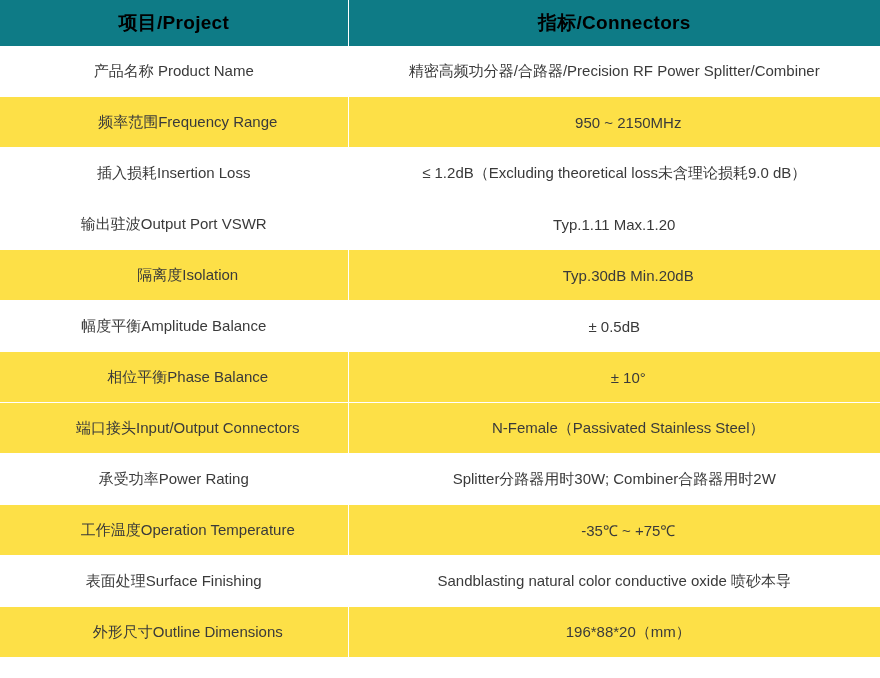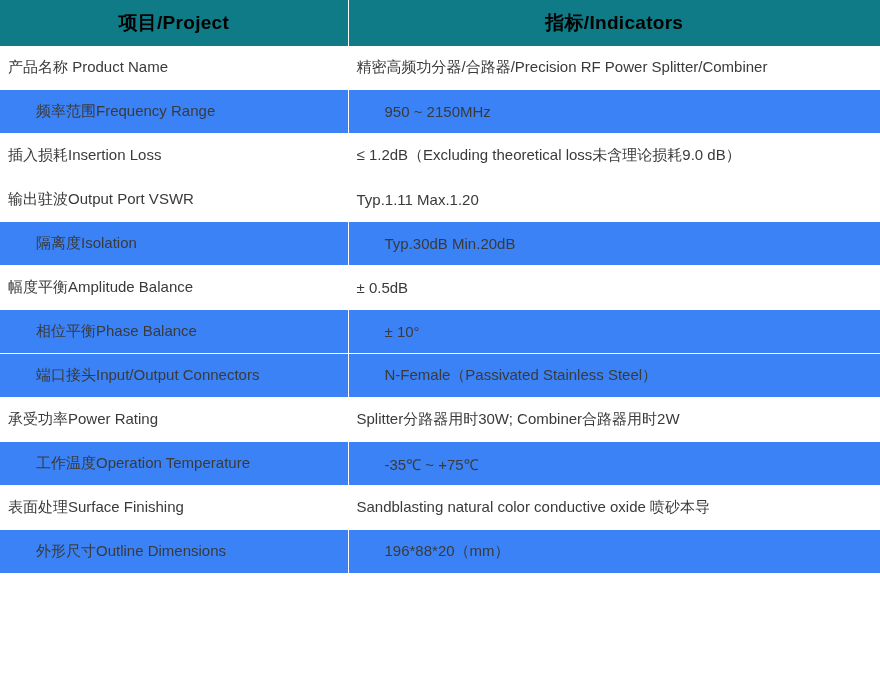--- a/index.html
+++ b/index.html
@@ -30,52 +30,53 @@
     height: 46px;
     line-height: 46px;
     padding: 0;
     text-align: center;
     border-right: 1px solid #ffffff;
     letter-spacing: 0.3px;
   }
   thead th:last-child { border-right: none; }
 
   tbody td {
-    height: 43px;
+    height: 50px;
     padding: 0 8px;
+    text-align: center;
     font-size: 15px;
     color: #3a3a3a;
     border-right: 1px solid #ffffff;
     border-bottom: 1px solid #ffffff;
     vertical-align: middle;
     white-space: nowrap;
     overflow: hidden;
   }
   tbody td:last-child { border-right: none; }
 
   tbody tr.row-even td { background: #ffffff; }
-  tbody tr.row-odd td { background: #3b82f6; padding-left: 36px; }
+  tbody tr.row-odd td { background: #fde047; padding-left: 36px; }
 
   tbody tr.row-odd td.cell-project,
   tbody tr.row-even td.cell-project {
     color: #3a3a3a;
   }
 </style>
 </head>
 <body>
 
 <table class="spec-table">
   <colgroup>
     <col class="col-project">
     <col class="col-indicator">
   </colgroup>
   <thead>
     <tr>
       <th>项目/Project</th>
-      <th>指标/Indicators</th>
+      <th>指标/Connectors</th>
     </tr>
   </thead>
   <tbody id="table-body">
   <tr class="row-even">
         <td class="cell-project">产品名称 Product Name</td>
         <td class="cell-indicator">精密高频功分器/合路器/Precision RF Power Splitter/Combiner</td>
       </tr>
       <tr class="row-odd">
         <td class="cell-project">频率范围Frequency Range</td>
         <td class="cell-indicator">950 ~ 2150MHz</td>

